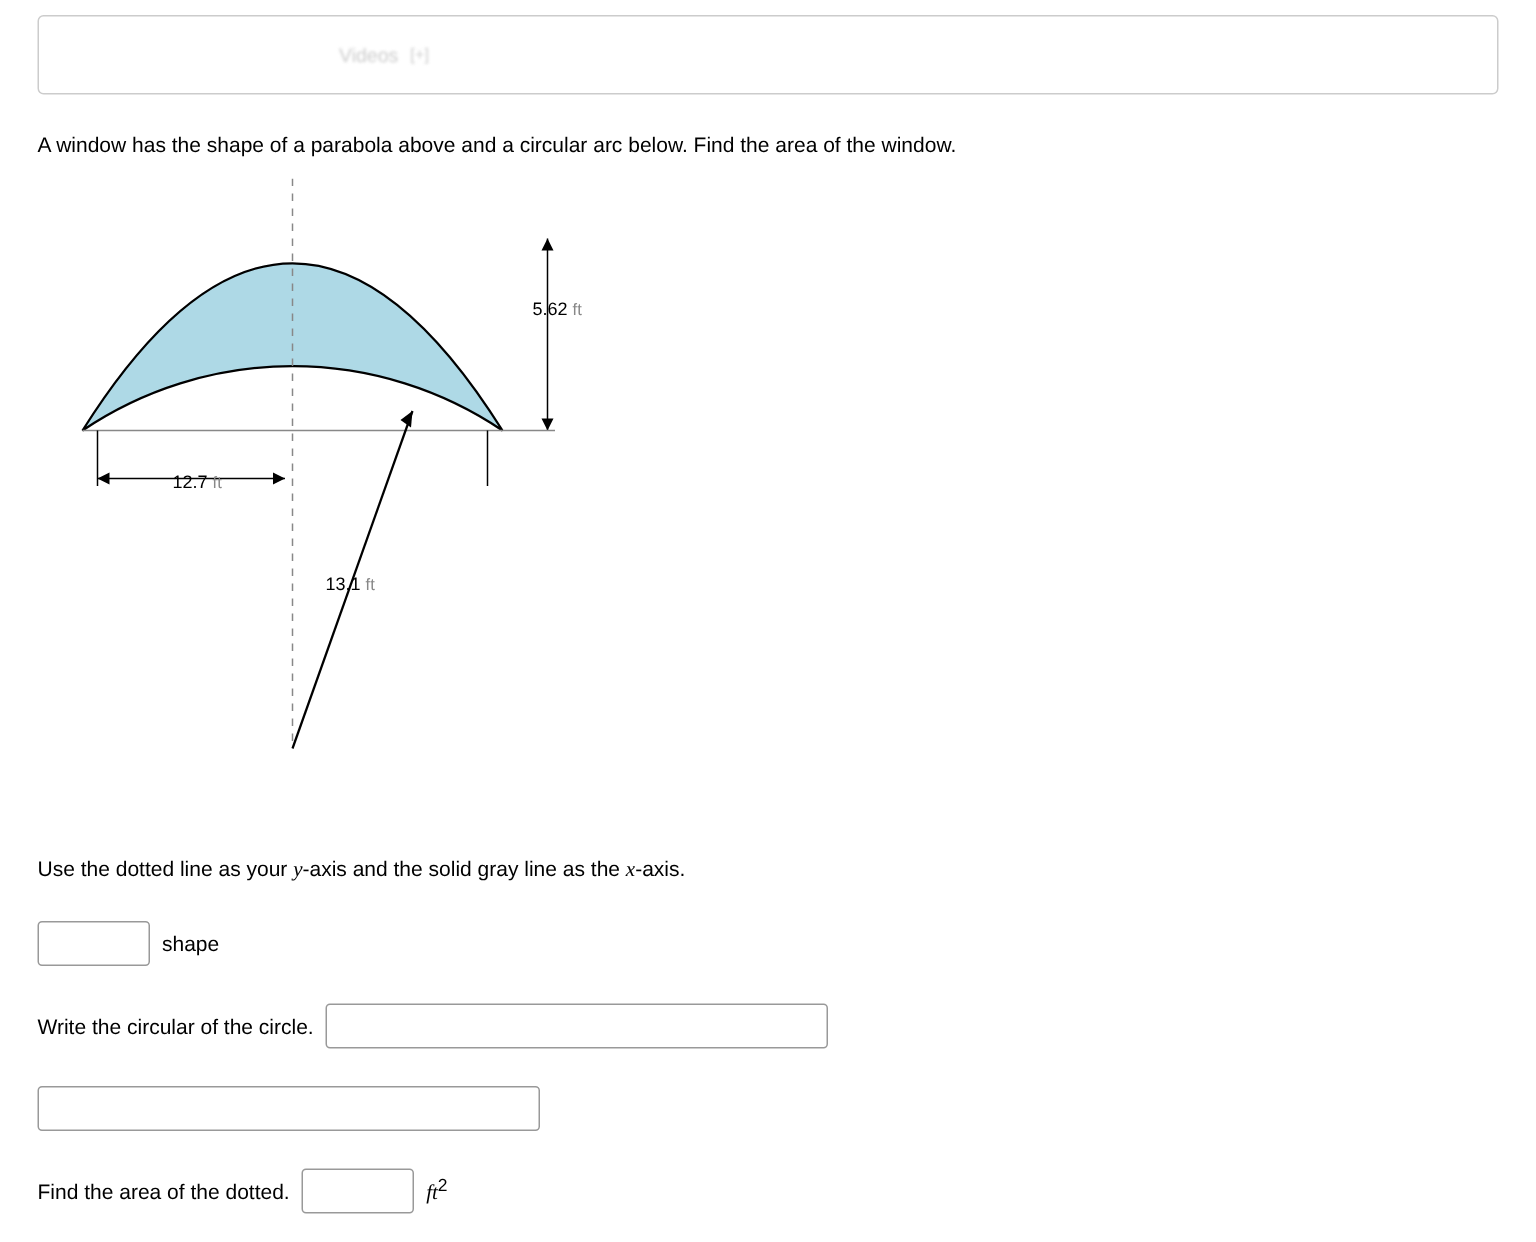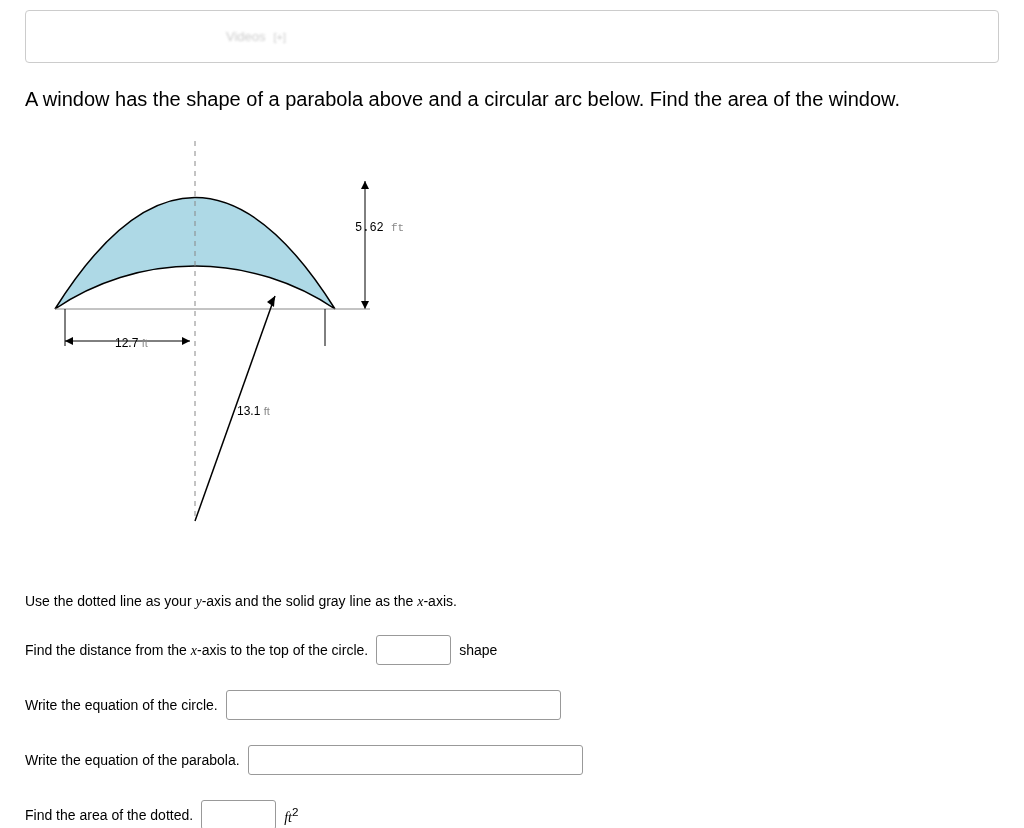--- a/index.html
+++ b/index.html
@@ -27,22 +27,22 @@
       align-items: center;
       gap: 8px;
       margin-left: 190px;
       filter: blur(1px);
       opacity: 0.6;
     }
     .external-icon {
       font-size: 11px;
     }
     .problem-text {
-      margin-bottom: 30px;
-      font-size: 20px;
+      margin-bottom: 15px;
+      font-size: 14px;
     }
     .figure-container {
       position: relative;
       width: 400px;
       height: 410px;
       margin-bottom: 30px;
     }
     .figure-svg {
       position: absolute;
       left: 0;
@@ -53,28 +53,27 @@
       font-size: 12px;
       color: #000;
     }
     .ft-unit {
       color: #888;
       font-size: 11px;
     }
     .label-height {
       left: 330px;
       top: 80px;
-      font-family: Liberation Mono, monospace;
     }
     .label-width {
       left: 90px;
       top: 195px;
     }
     .label-radius {
-      left: 212px;
+      left: 192px;
       top: 263px;
     }
     .instruction {
       margin-bottom: 25px;
       font-size: 14px;
       margin-top: 42px;
     }
     .question-row {
       display: flex;
       align-items: center;
@@ -158,32 +157,30 @@
   <div class="dim-label label-radius">
     <span>13.1</span> <span class="ft-unit">ft</span>
   </div>
 </div>
 
 <p class="instruction">
   <span>Use the dotted line as your </span><span class="mathit">y</span><span>-axis and the solid gray line as the </span><span class="mathit">x</span><span>-axis.</span>
 </p>
 
 <div class="question-row">
-  <span><span>Find the distance from the </span><span class="mathit">x</span><span>-axis to the top of the circle.</span></span>
   <input type="text" class="input-small" style="">
   <span>shape</span>
 </div>
 
 <div class="question-row">
-  <span>Write the equation of the circle.</span>
+  <span>Write the circular of the circle.</span>
   <input type="text" class="input-medium" style="">
 </div>
 
 <div class="question-row">
-  <span>Write the equation of the parabola.</span>
   <input type="text" class="input-large" style="">
 </div>
 
 <div class="question-row">
   <span>Find the area of the dotted.</span>
   <input type="text" class="input-small" style="">
   <span>
     <span class="mathit">ft</span><sup>2</sup>
   </span>
 </div>

